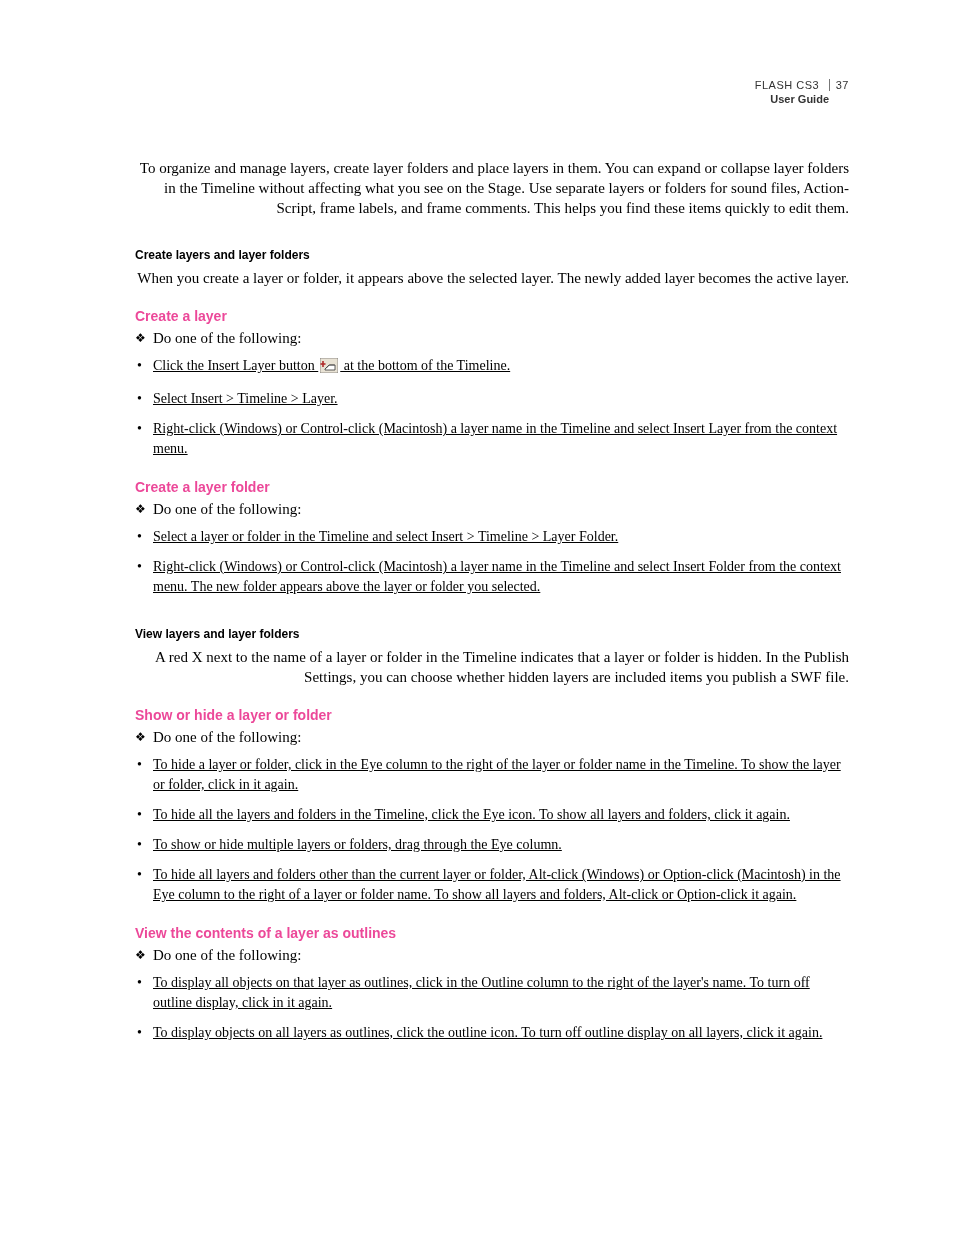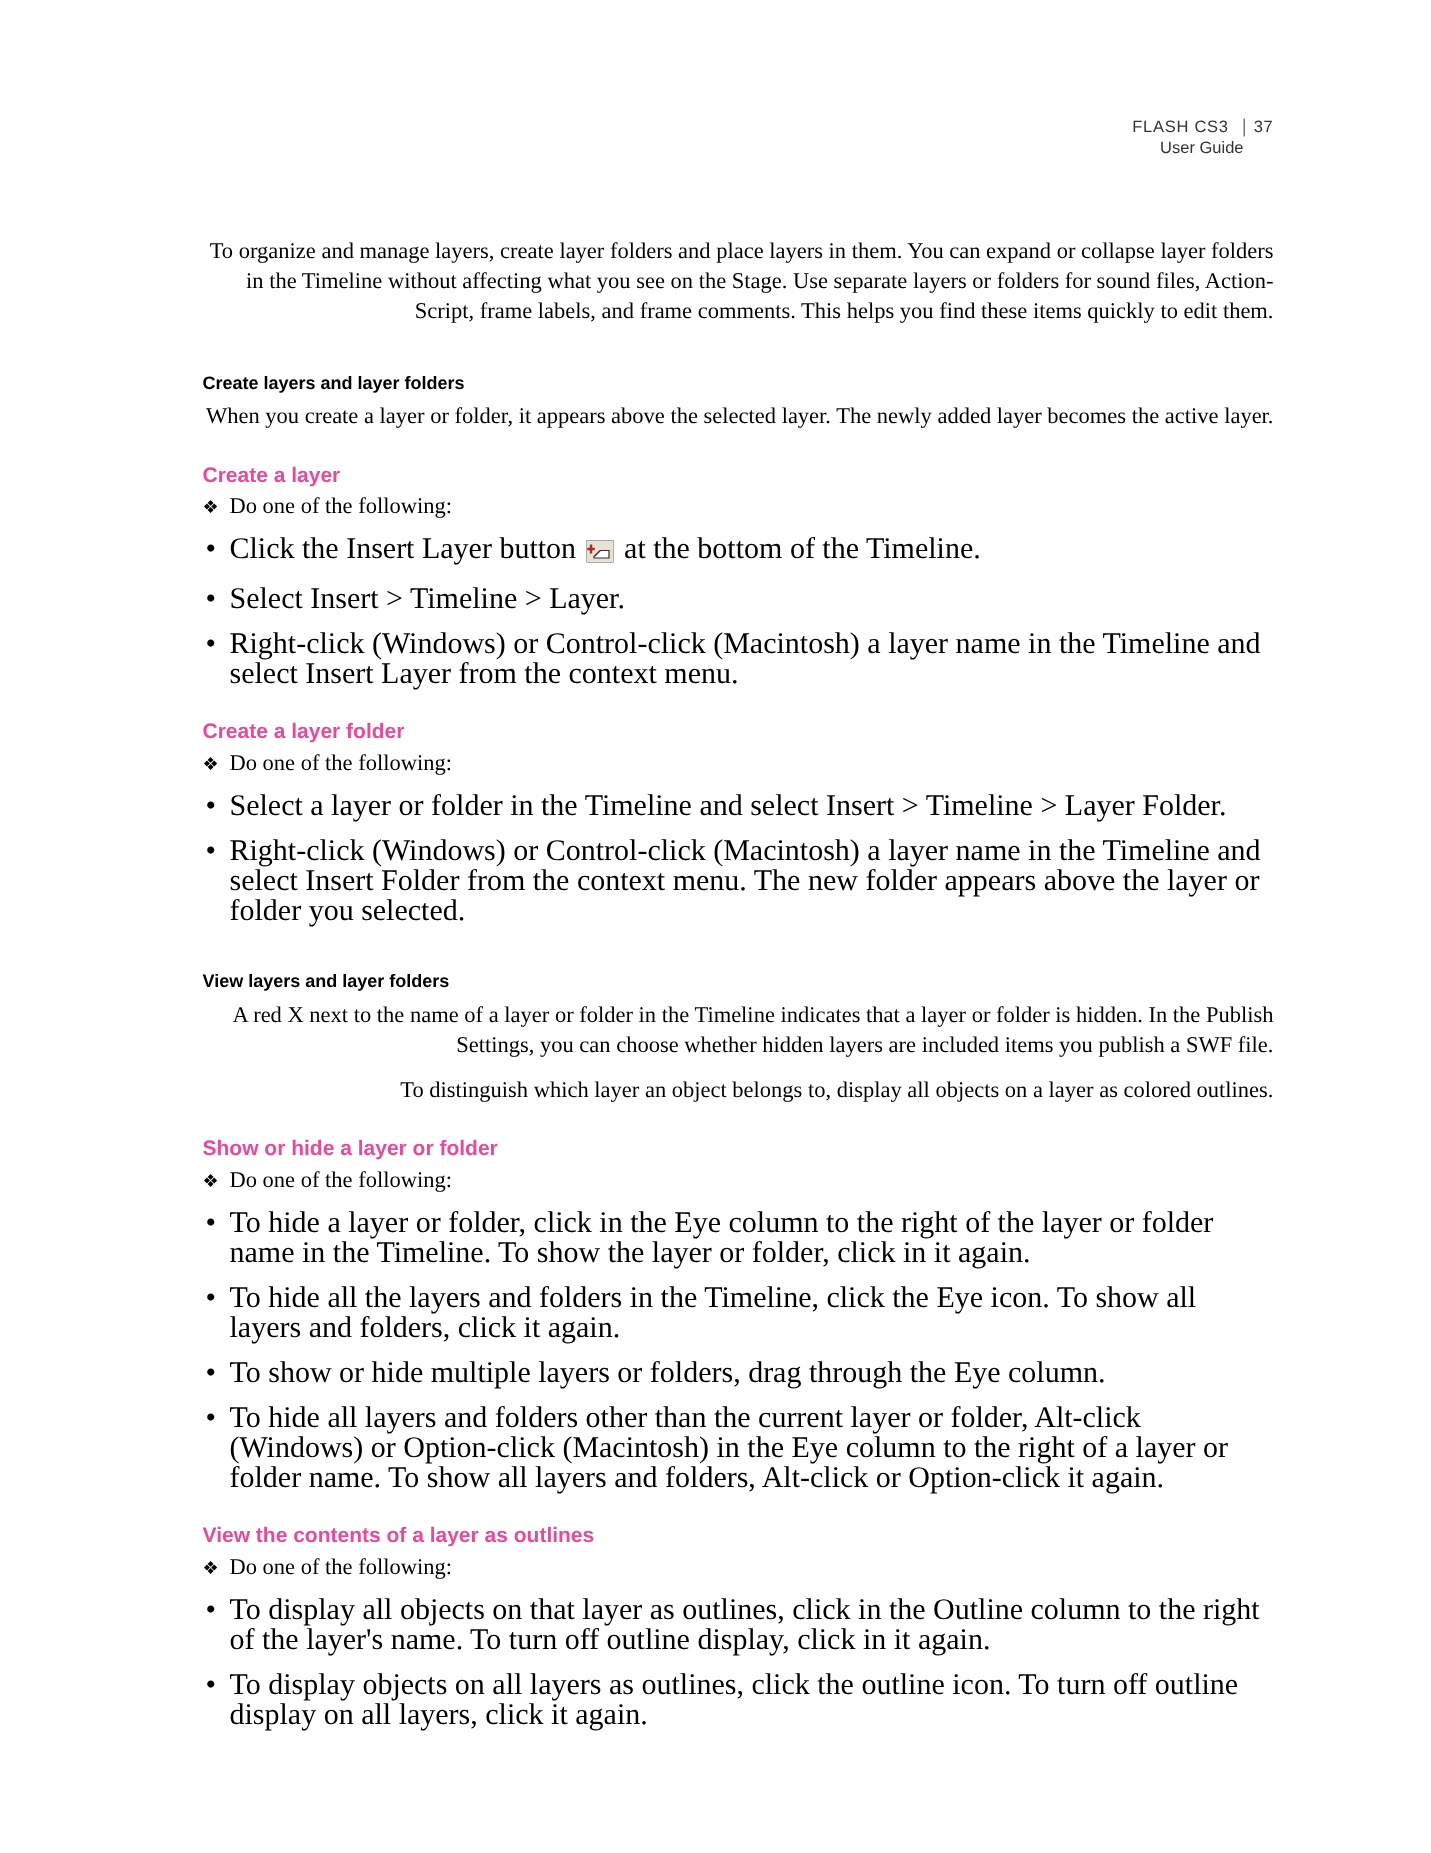--- a/index.html
+++ b/index.html
@@ -26,21 +26,21 @@
     line-height: 14px;
     color: #333;
   }
   .header .line1 { letter-spacing: 0.5px; }
   .header .pagenum {
     font-weight: 400;
     border-left: 1px solid #777;
     padding-left: 6px;
     margin-left: 6px;
   }
-  .header .line2 { font-weight: 400; padding-right: 20px; text-align: right;}
+  .header .line2 { font-weight: 700; padding-right: 20px; text-align: right;}
   .content {
     padding-top: 80px;
   }
   p.body {
     font-size: 15px;
     line-height: 20px;
     margin: 0 0 10px 0;
     text-align: right;
   }
   h2.section {
@@ -70,25 +70,26 @@
     left: 0;
     top: 0;
     font-size: 12px;
   }
   ul.bullets {
     list-style: none;
     padding: 0;
     margin: 0;
   }
   ul.bullets > li {
-    font-size: 20px;
+    font-size: 14px;
     line-height: 20px;
     padding-left: 18px;
     margin: 0 0 10px 0;
     position: relative;
+    text-decoration: underline;
   }
   ul.bullets > li::before {
     content: "•";
     position: absolute;
     left: 2px;
     top: 0;
   }
   .inline-icon {
     display: inline-block;
     vertical-align: -3px;
@@ -133,21 +134,20 @@
 
     <h3 class="sub">Create a layer folder</h3>
     <div class="diamond-line">Do one of the following:</div>
     <ul class="bullets">
       <li>Select a layer or folder in the Timeline and select Insert &gt; Timeline &gt; Layer Folder.</li>
       <li>Right-click (Windows) or Control-click (Macintosh) a layer name in the Timeline and select Insert Folder from the context menu. The new folder appears above the layer or folder you selected.</li>
     </ul>
 
     <h2 class="section">View layers and layer folders</h2>
     <p class="body">A red X next to the name of a layer or folder in the Timeline indicates that a layer or folder is hidden. In the Publish Settings, you can choose whether hidden layers are included items you publish a SWF file.</p>
-    <p class="body">To distinguish which layer an object belongs to, display all objects on a layer as colored outlines.</p>
 
     <h3 class="sub">Show or hide a layer or folder</h3>
     <div class="diamond-line">Do one of the following:</div>
     <ul class="bullets">
       <li>To hide a layer or folder, click in the Eye column to the right of the layer or folder name in the Timeline. To show the layer or folder, click in it again.</li>
       <li>To hide all the layers and folders in the Timeline, click the Eye icon. To show all layers and folders, click it again.</li>
       <li>To show or hide multiple layers or folders, drag through the Eye column.</li>
       <li>To hide all layers and folders other than the current layer or folder, Alt-click (Windows) or Option-click (Macintosh) in the Eye column to the right of a layer or folder name. To show all layers and folders, Alt-click or Option-click it again.</li>
     </ul>
 

